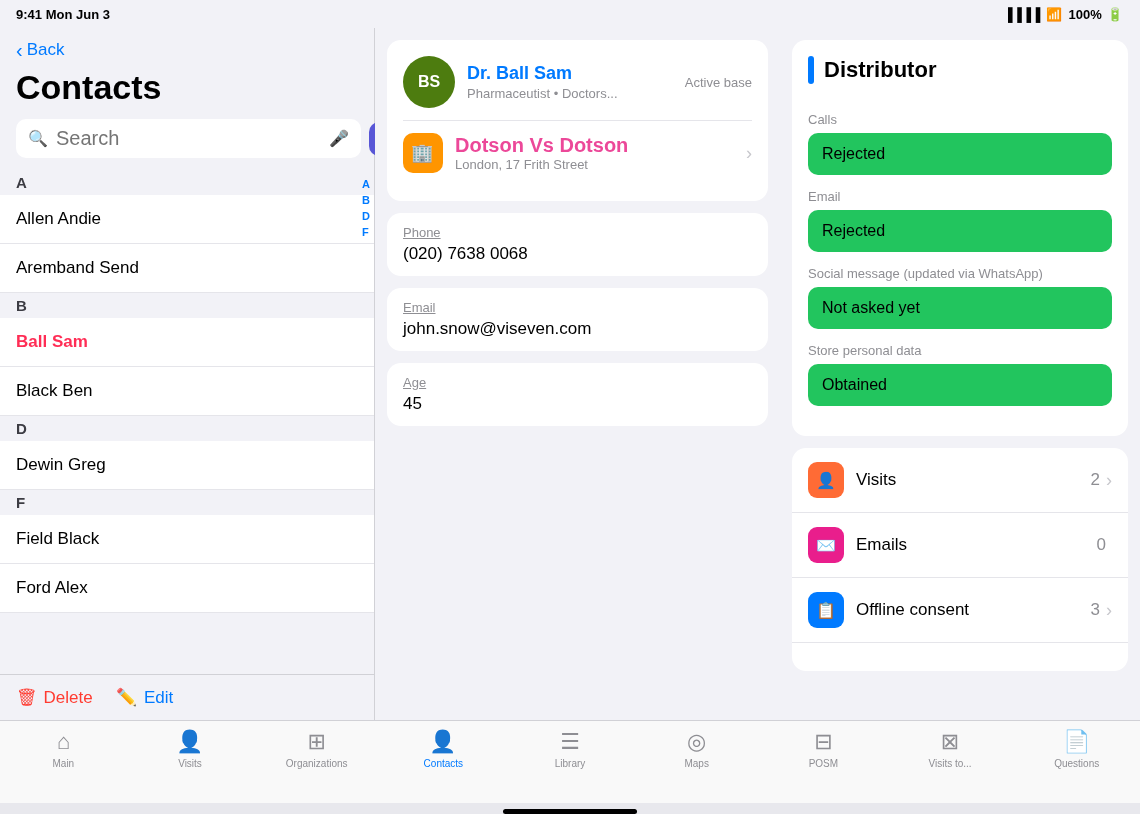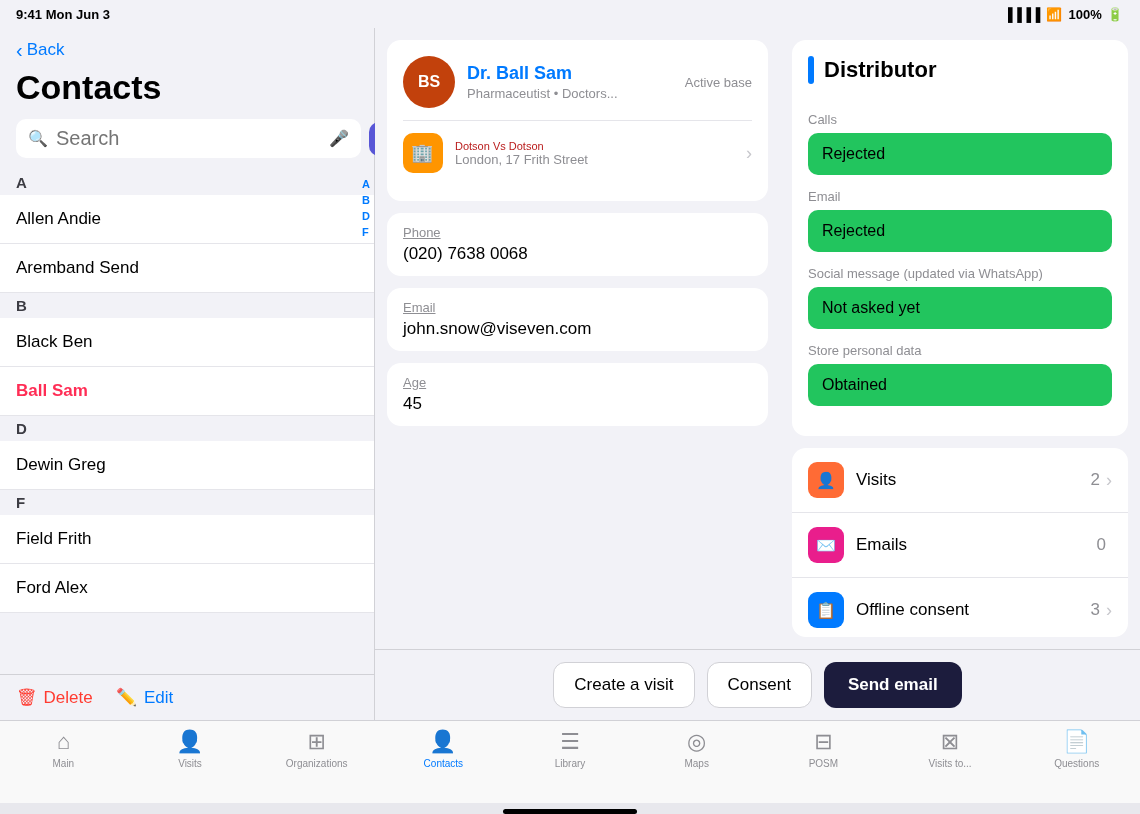--- a/index.html
+++ b/index.html
@@ -175,21 +175,21 @@
     .contact-header-top {
       display: flex;
       align-items: center;
       gap: 12px;
       margin-bottom: 12px;
     }
     .avatar-circle {
       width: 52px;
       height: 52px;
       border-radius: 50%;
-      background: #c2410c;
+      background: #4d7c0f;
       display: flex;
       align-items: center;
       justify-content: center;
       color: #fff;
       font-size: 16px;
       font-weight: 600;
       flex-shrink: 0;
     }
     .contact-name {
       font-size: 18px;
@@ -222,23 +222,23 @@
       display: flex;
       align-items: center;
       justify-content: center;
       color: #fff;
       font-size: 18px;
     }
     .org-info {
       flex: 1;
     }
     .org-name {
-      font-size: 11px;
-      font-weight: 400;
-      color: #b91c1c;
+      font-size: 20px;
+      font-weight: 700;
+      color: #ec4899;
     }
     .org-address {
       font-size: 13px;
       color: #8e8e93;
     }
     .chevron-right {
       color: #c7c7cc;
       font-size: 18px;
     }
 
@@ -503,28 +503,28 @@
       </button>
     </div>
 
     <div class="list-container">
 
       <div class="section-header">A</div>
       <div class="contact-item">Allen Andie</div>
       <div class="contact-item">Aremband Send</div>
 
       <div class="section-header">B</div>
+      <div class="contact-item active">Ball Sam</div>
       <div class="contact-item">Black Ben</div>
-      <div class="contact-item active">Ball Sam</div>
 
       <div class="section-header">D</div>
       <div class="contact-item">Dewin Greg</div>
 
       <div class="section-header">F</div>
-      <div class="contact-item">Field Frith</div>
+      <div class="contact-item">Field Black</div>
       <div class="contact-item">Ford Alex</div>
 
       <div class="alpha-sidebar">
         <span class="alpha-letter">A</span>
         <span class="alpha-letter">B</span>
         <span class="alpha-letter">D</span>
         <span class="alpha-letter">F</span>
       </div>
     </div>
 
@@ -651,25 +651,20 @@
           <div class="activity-row">
             
             
             
             
           </div>
         </div>
       </div>
     </div>
 
-    <div class="bottom-actions-row">
-      <button class="create-visit-btn">Create a visit</button>
-      <button class="consent-btn">Consent</button>
-      <button class="send-email-btn">Send email</button>
-    </div>
   </div>
 </div>
 
 <div class="tab-bar">
   <div class="tab-item">
     <span class="tab-icon">⌂</span>
     <span class="tab-label">Main</span>
   </div>
   <div class="tab-item">
     <span class="tab-icon">👤</span>

